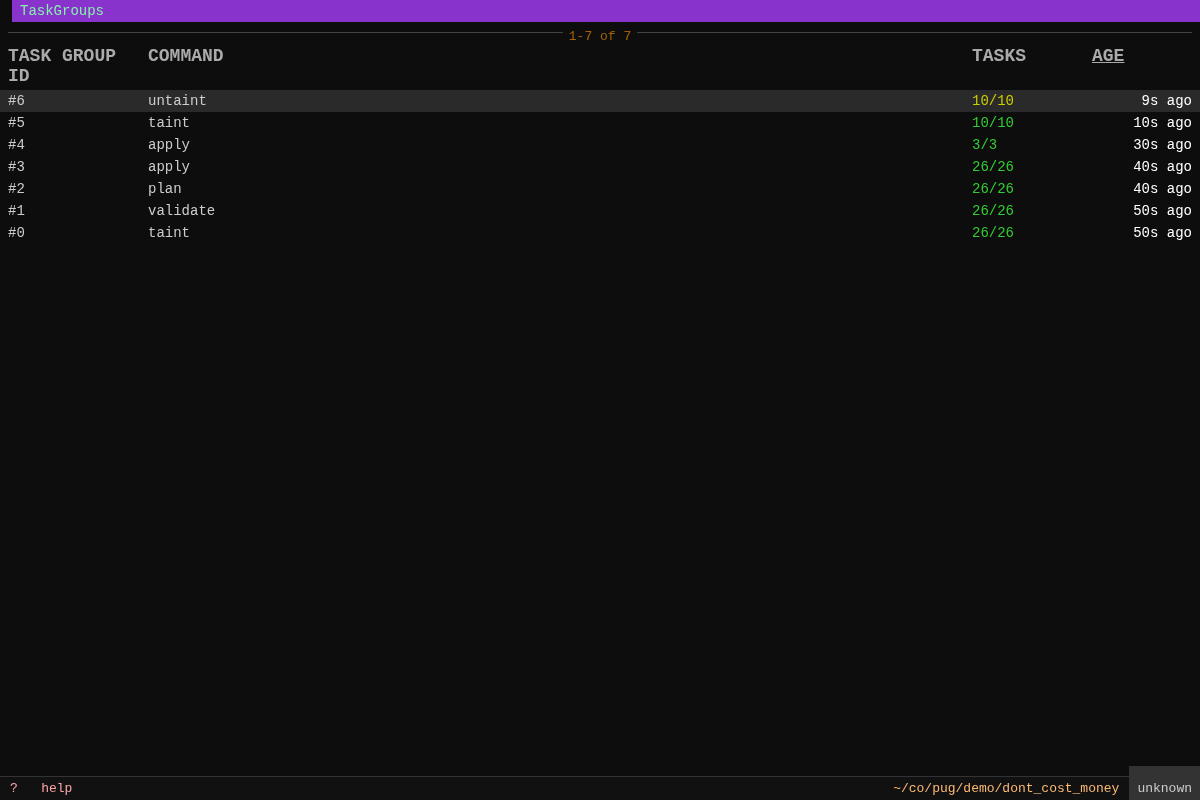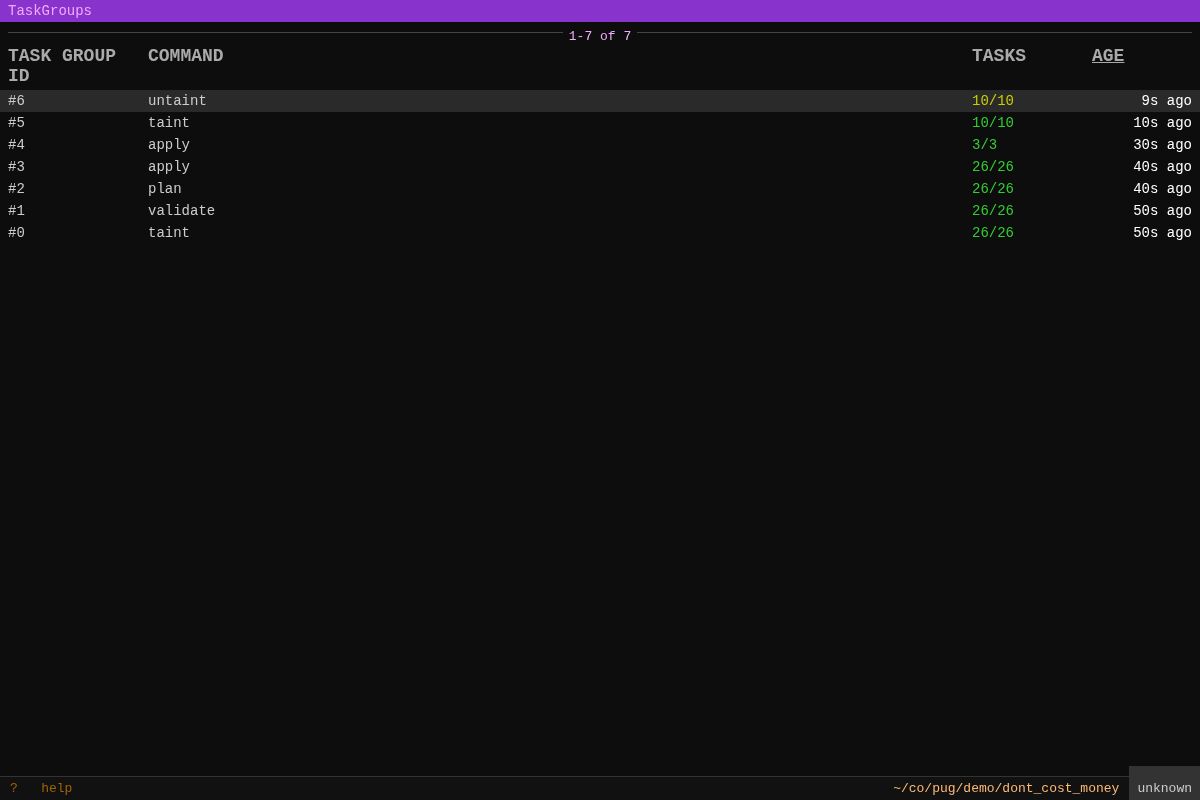--- a/index.html
+++ b/index.html
@@ -14,44 +14,45 @@
       background-color: #0d0d0d;
       font-family: 'Courier New', Courier, monospace;
       font-size: 14px;
       color: #cccccc;
       overflow: hidden;
       position: relative;
     }
 
     #title-bar {
       background-color: #8833cc;
-      color: #f0abfc;
+      color: #86efac;
       padding: 2px 8px;
       height: 22px;
       display: flex;
       align-items: center;
+      margin-left: 12px;
     }
 
     .pagination-divider {
       display: flex;
       align-items: center;
       color: #555;
       font-size: 13px;
       height: 20px;
       padding: 0 8px;
     }
 
     .pagination-divider .line {
       flex: 1;
       height: 1px;
       background: #444;
     }
 
     .pagination-divider .text {
-      color: #f0abfc;
+      color: #a16207;
       padding: 0 6px;
       margin-top: 8px;
     }
 
     #header-row {
       display: flex;
       padding: 4px 8px;
       color: #aaaaaa;
       font-weight: bold;
       font-size: 18px;
@@ -112,21 +113,21 @@
       background-color: #111111;
       display: flex;
       align-items: center;
       color: #cccccc;
       font-size: 13px;
       border-top: 1px solid #333;
     }
 
     #status-bar .help-section {
       padding: 0 10px;
-      color: #a16207;
+      color: #fca5a5;
     }
 
     #status-bar .path-section {
       margin-left: auto;
       padding: 0 10px;
       color: #fdba74;
     }
 
     #status-bar .unknown-section {
       background-color: #333;

